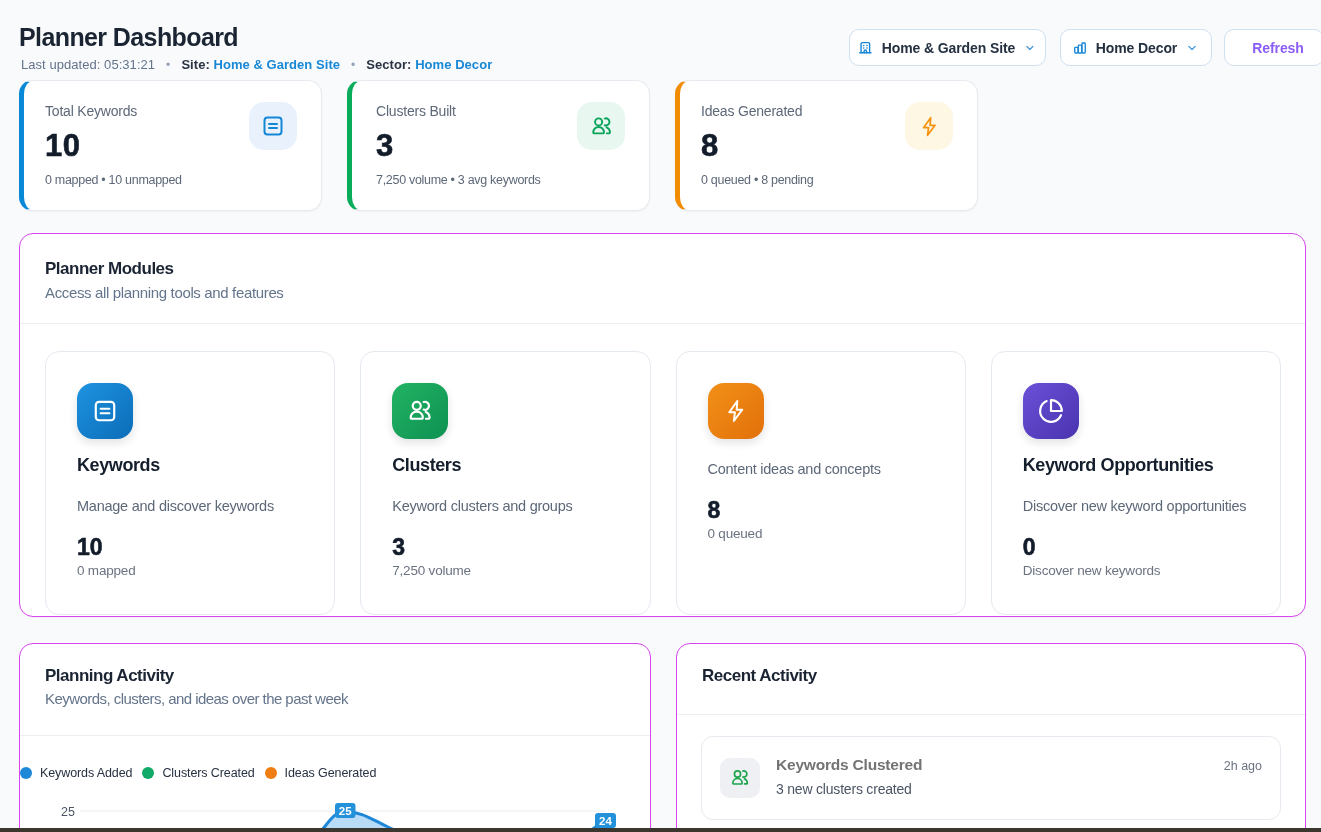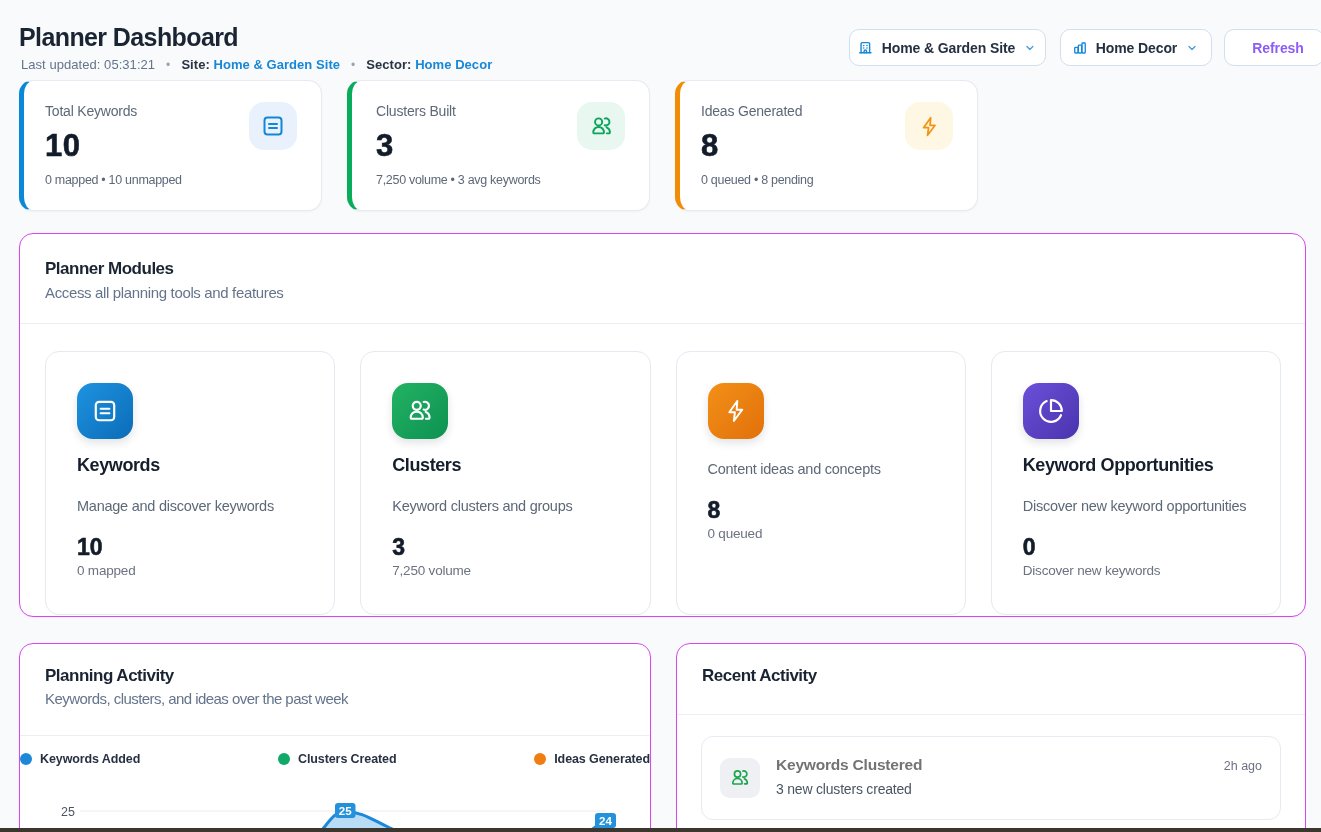--- a/index.html
+++ b/index.html
@@ -35,21 +35,21 @@
 .mrow { display:flex; gap:25px; padding:27px 24px 0 25px; }
 .mcard { width:291px; height:264px; background:#fff; border:1px solid #e5e9f0; border-radius:14px; padding:31px; }
 .mcard .micon { width:56px; height:56px; border-radius:16px; display:flex; align-items:center; justify-content:center; box-shadow:0 4px 8px rgba(16,24,40,.12); }
 .mcard .mt { font-size:18px; font-weight:700; color:#151e2c; margin-top:16px; letter-spacing:-0.4px; line-height:21px; }
 .mcard .md { font-size:14.5px; color:#5d6878; margin-top:22px; letter-spacing:-0.25px; line-height:17px; }
 .mcard .mn { font-size:23px; font-weight:700; color:#131c2a; margin-top:20px; line-height:24px; -webkit-text-stroke:0.6px #131c2a; }
 .mcard .mc { font-size:13.5px; color:#6b7280; margin-top:4px; letter-spacing:-0.2px; }
 #plact { left:19px; top:643px; width:632px; height:250px; }
 #react { left:676px; top:643px; width:630px; height:250px; }
 
-.legend { display:flex; justify-content:space-between; gap:10px; margin-top:16px; font-size:12.5px; color:#273142; letter-spacing:-0.1px;font-weight:bold; }
+.legend { display:flex; justify-content:flex-start; gap:10px; margin-top:30px; font-size:12.5px; color:#273142; letter-spacing:-0.1px; }
 .legend .li { display:flex; align-items:center; gap:8px; }
 .legend .d { width:12px; height:12px; border-radius:50%; }
 
 .ritem { margin:21px 24px 0 24px; border:1px solid #e7eaf0; border-radius:12px; padding:21px 18px; position:relative; display:flex; }
 .ritem .ric { width:40px; height:40px; background:#eef0f3; border-radius:10px; display:flex; align-items:center; justify-content:center; flex:none; }
 .ritem .rtx { margin-left:16px; }
 .ritem .rt1 { font-size:15.5px; font-weight:700; color:#737373; margin-top:-2px; letter-spacing:-0.2px; line-height:18px; }
 .ritem .rt2 { font-size:14px; color:#4b5563; margin-top:7px; letter-spacing:-0.2px; }
 .ritem .rago { position:absolute; right:18px; top:22px; font-size:12.5px; color:#6b7280; }
 .botbar { position:absolute; left:0; top:828px; width:1321px; height:4px; background:#3b372e; }

